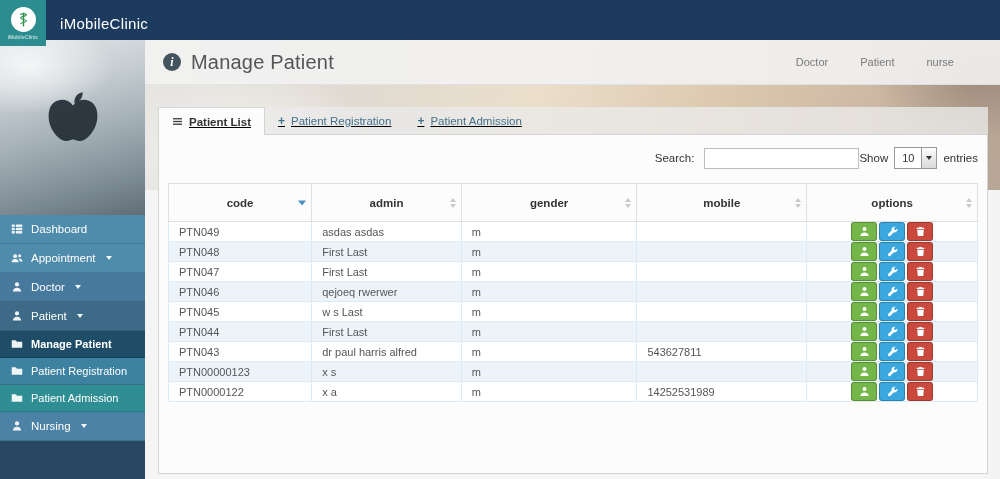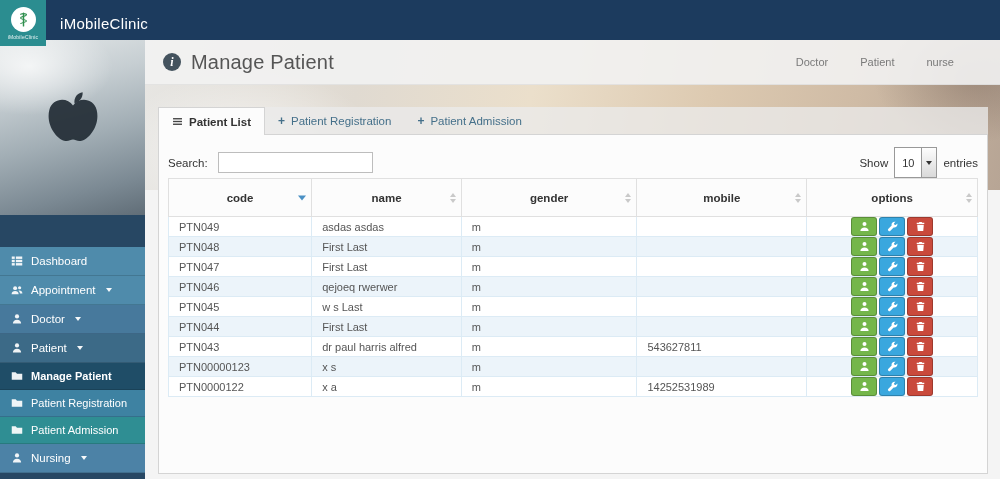--- a/index.html
+++ b/index.html
@@ -48,21 +48,21 @@
     position:absolute; top:40px; left:0; width:145px; bottom:0;
     background:#274763; z-index:20;
   }
   .side-photo {
     height:175px; position:relative; overflow:hidden;
     background:
       radial-gradient(120px 70px at 20% 15%, rgba(255,255,255,.75), transparent 70%),
       linear-gradient(165deg,#e3e7e8 0%,#c6ced2 28%,#a2aeb5 55%,#7b8993 82%,#606d77 100%);
   }
   .side-photo svg { position:absolute; left:50%; top:40px; transform:translateX(-50%); width:74px; height:82px; opacity:.92; filter:blur(.4px); }
-  .menu { display:flex; flex-direction:column;margin-top:32px; }
+  .menu { display:flex; flex-direction:column; }
   .mi {
     display:flex; align-items:center; gap:8px; height:29px; padding:0 10px;
     color:#fff; font-size:11.5px; text-decoration:none; cursor:pointer;
     border-bottom:1px solid rgba(0,0,0,.14);
   }
   .mi-icon { width:13px; display:flex; justify-content:center; }
   .mi-icon svg { width:12px; height:12px; fill:#fff; opacity:.92; }
   .mi-sub { height:27px; font-size:11px; }
   .bg-a { background:#4f8bab; }
   .bg-b { background:#47799c; }
@@ -93,44 +93,44 @@
     color:#fff; font-family:"Liberation Serif",serif; font-style:italic; font-weight:bold;
     font-size:12px; line-height:18px; text-align:center;
   }
   .info-icon::before { content:"i"; }
   .page-title { font-size:20px; font-weight:normal; color:#555; letter-spacing:.2px; }
   .ph-links { display:flex; gap:32px; margin-right:26px; }
   .ph-links a { font-size:11px; color:#7a7a7a; text-decoration:none; cursor:pointer; }
 
   
   .content { position:relative; z-index:2; margin:22px 12px 0 13px; }
-  .tab-strip { display:flex; background:rgba(235,235,235,.78); }
+  .tab-strip { display:flex; background:rgba(235,235,235,.78);text-decoration:underline; }
   .tab {
     display:flex; align-items:center; gap:6px; padding:0 13px; height:27px;
     font-size:11.5px; color:#45708a; cursor:pointer;
   }
   .tab-plus::before { content:"+"; font-weight:bold; font-size:12px; color:#45708a; }
   .tab-bars svg { width:11px; height:11px; fill:#444; display:block; }
   .tab.active {
     background:#fcfcfc; border:1px solid #d4d4d4; border-bottom:none;
     color:#333; font-weight:bold; position:relative; z-index:3; margin-bottom:-1px; height:28px;
   }
   .panel {
     background:#fcfcfc; border:1px solid #d4d4d4; padding:12px 9px 0; min-height:340px;
   }
 
   
-  .controls { display:flex; align-items:center; justify-content:space-between; }
+  .controls { display:flex; align-items:center; justify-content:flex-end; margin-bottom:14px; }
   .ctrl-left, .ctrl-right { display:flex; align-items:center; gap:6px; font-size:11.5px; color:#333; }
   .search {
     width:155px; height:21px; border:1px solid #bdbdbd; background:#fff;
     font-family:"Liberation Sans",sans-serif; font-size:11px; padding:0 5px; margin-left:4px;
   }
   .select {
-    display:inline-flex; align-items:stretch; height:31px; border:1px solid #999;
+    display:inline-flex; align-items:stretch; height:22px; border:1px solid #999;
     background:#fff; cursor:pointer;
   }
   .sel-val { padding:0 7px; font-size:11px; display:flex; align-items:center; min-width:22px; }
   .sel-btn {
     width:15px; border-left:1px solid #999;
     background:linear-gradient(#fdfdfd,#d9d9d9);
     display:flex; align-items:center; justify-content:center;
   }
   .sel-btn::before {
     content:""; width:0; height:0;
@@ -344,21 +344,21 @@
             <col style="width:21%">
             <col style="width:21.1%">
         </colgroup>
         <thead>
           <tr>
             <th>
               <span>code</span>
               <span class="sort-desc"></span>
             </th>
             <th>
-              <span>name</span>
+              <span>admin</span>
               <span class="sort-idle">
                   <i class="tu"></i>
                   <i class="td"></i>
                 </span>
             </th>
             <th>
               <span>gender</span>
               <span class="sort-idle">
                   <i class="tu"></i>
                   <i class="td"></i>

